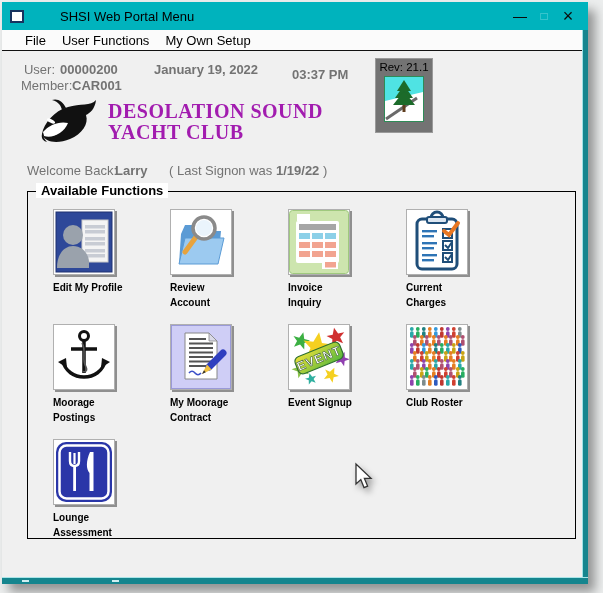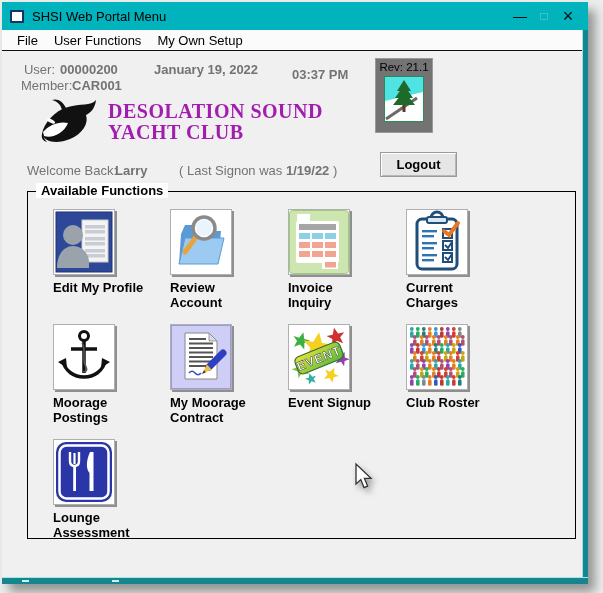--- a/index.html
+++ b/index.html
@@ -9,34 +9,34 @@
   .window{position:absolute;left:2px;top:2px;width:586px;height:582px;
     background:#f0f0f0;box-shadow:7px 8px 10px rgba(0,0,0,.38);}
   .right-strip{position:absolute;top:0;right:0;width:6px;height:100%;
     background:linear-gradient(90deg,#9fe2e6 0 1px,#15858e 1px 100%);z-index:5;}
   .bottom-strip{position:absolute;left:0;bottom:0;width:100%;height:7px;
     background:linear-gradient(#a9e5e8 0 1px,#15858e 1px 100%);z-index:6;}
   .strip-dash{position:absolute;bottom:2px;height:2px;width:7px;background:#cfeff1;}
 
   
   .titlebar{position:absolute;left:0;top:0;width:100%;height:28px;background:#00b3bd;
-    display:flex;align-items:center;z-index:7;}
+    display:flex;align-items:center;z-index:7;gap:28px;}
   .app-icon{width:14px;height:13px;background:#fff;border:2px solid #17335f;margin-left:8px;}
   .title-text{margin-left:8px;font-size:13px;color:#000;}
   .win-controls{margin-left:auto;display:flex;align-items:center;height:100%;}
   .wbtn{width:24px;height:100%;display:flex;align-items:center;justify-content:center;
     font-size:14px;color:#0b0b0b;cursor:default;}
   .wbtn.max{color:#66d2d8;font-size:12px;}
   .wbtn.close{font-size:18px;margin-right:8px;}
 
   
   .menubar{position:absolute;left:0;top:28px;width:calc(100% - 6px);height:21px;
     background:#fbfbfb;border-bottom:1px solid #111;display:flex;align-items:center;z-index:4;}
   .menu-item{font-size:13px;color:#000;padding:2px 8px;}
-  .menu-item:first-child{padding-left:15px;}
+  .menu-item:first-child{padding-left:23px;}
 
   
   .hrow{position:absolute;font-size:13px;color:#737373;white-space:nowrap;}
   .lab{display:inline-block;width:46px;text-align:right;margin-right:5px;}
   .bold{font-weight:bold;}
 
   .club-line{font-family:"Liberation Serif",serif;font-weight:900;font-size:20px;
     letter-spacing:.5px;color:#a21caf;line-height:21px;white-space:nowrap;}
 
   .rev-panel{position:absolute;left:373px;top:56px;width:58px;height:75px;
@@ -51,21 +51,21 @@
   
   .groupbox{position:absolute;left:25px;top:189px;width:549px;height:348px;
     border:1px solid #000;}
   .group-label{position:absolute;top:-9px;left:8px;background:#fff;padding:0 5px;
     font-weight:bold;font-size:13px;white-space:nowrap;}
 
   .func-item{position:absolute;width:112px;}
   .tile{width:62px;height:66px;background:#fff;border:1px solid #b0b0b0;
     box-shadow:2px 2px 0 #8f8f8f, inset 1px 1px 0 #fff;padding:0;line-height:0;}
   .tile svg{display:block;}
-  .tile-label{margin-top:5px;font-weight:bold;font-size:13px;line-height:15px;
+  .tile-label{margin-top:5px;font-weight:bold;font-size:10px;line-height:15px;
     color:#000;white-space:pre-line;}
 
   .cursor{position:absolute;left:350px;top:460px;z-index:20;
     filter:drop-shadow(3px 4px 3px rgba(0,0,0,.35));}
 </style>
 </head>
 <body>
 
 <div class="window">
   <div class="right-strip"></div>
@@ -119,23 +119,22 @@
         <rect x="17.5" y="26" width="3" height="9" fill="#5f3d1e"></rect>
         <path d="M19 3 L26 14 L12 14 Z" fill="#1c6b2a"></path>
         <path d="M19 8 L28 21 L10 21 Z" fill="#1c6b2a"></path>
         <path d="M19 14 L30 28 L8 28 Z" fill="#1c6b2a"></path>
       </svg>
     </span>
   </div>
 
   <div class="hrow" style="left:25px;top:161px">Welcome Back:</div>
   <div class="hrow bold" style="left:113px;top:161px">Larry</div>
-  <div class="hrow" style="left:177px;top:161px"><span>( Last Signon was</span>&nbsp;<span class="bold">1/19/22</span>&nbsp;<span>)</span></div>
-
-  <div class="logout-btn">Logout</div>
+  <div class="hrow" style="left:167px;top:161px"><span>( Last Signon was</span>&nbsp;<span class="bold">1/19/22</span>&nbsp;<span>)</span></div>
+
 
   <div class="groupbox">
     <div class="group-label">Available Functions</div>
 
     <div class="func-item" style="left:25px;top:17px">
       <div class="tile">
         <svg width="60" height="64" viewBox="0 0 60 64">
           <rect width="60" height="64" fill="#fff"></rect>
           <rect x="2" y="2" width="56" height="60" fill="#2E4899" stroke="#1E3070"></rect>
           <rect x="28" y="10" width="26" height="42" fill="#F4F4F4" stroke="#c9c9c9"></rect>

